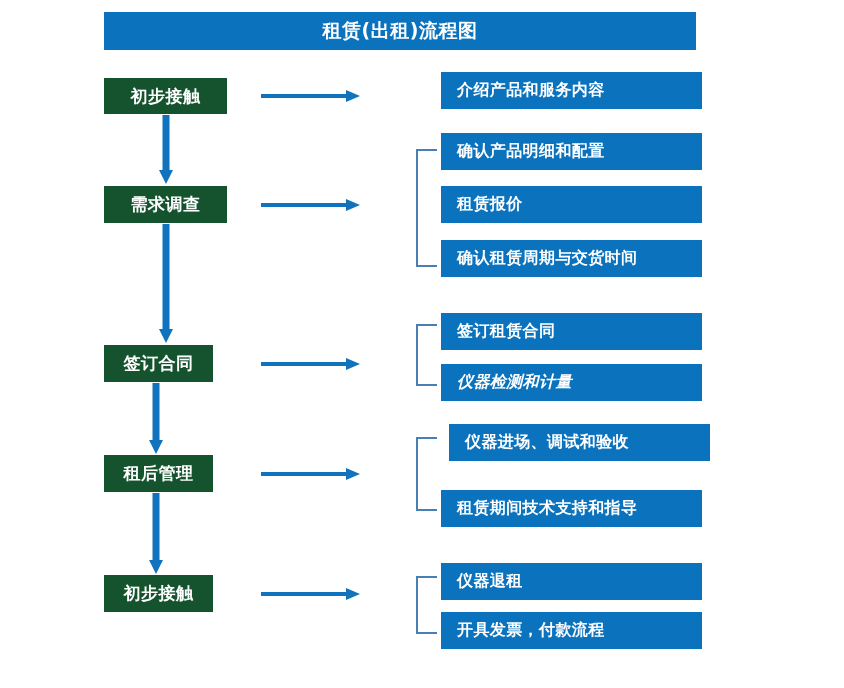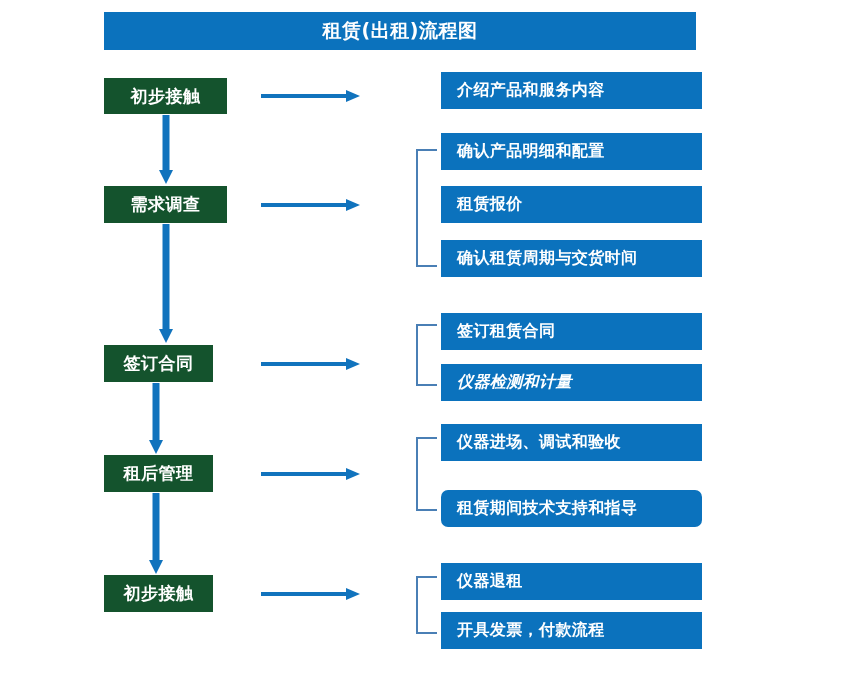--- a/index.html
+++ b/index.html
@@ -112,23 +112,23 @@
   <div class="detail-box" style="top:133px;">确认产品明细和配置</div>
 
   <div class="detail-box" style="top:186px;">租赁报价</div>
 
   <div class="detail-box" style="top:240px;">确认租赁周期与交货时间</div>
 
   <div class="detail-box" style="top:313px;">签订租赁合同</div>
 
   <div class="detail-box" style="top:364px;font-style:italic;">仪器检测和计量</div>
 
-  <div class="detail-box" style="top:424px;">仪器进场、调试和验收</div>
+  <div class="detail-box" style="top:424px;margin-left:8px;">仪器进场、调试和验收</div>
 
-  <div class="detail-box" style="top:490px;border-radius:7px;">租赁期间技术支持和指导</div>
+  <div class="detail-box" style="top:490px;">租赁期间技术支持和指导</div>
 
   <div class="detail-box" style="top:563px;">仪器退租</div>
 
   <div class="detail-box" style="top:612px;">开具发票，付款流程</div>
 
   <svg class="h-arrow" style="left:261px; top:87px; width:100px;" viewBox="0 0 100 18">
     <line x1="0" y1="9" x2="88" y2="9" stroke="#1173bd" stroke-width="4"></line>
     <polygon points="85,3 99,9 85,15" fill="#1173bd"></polygon>
   </svg>
 

